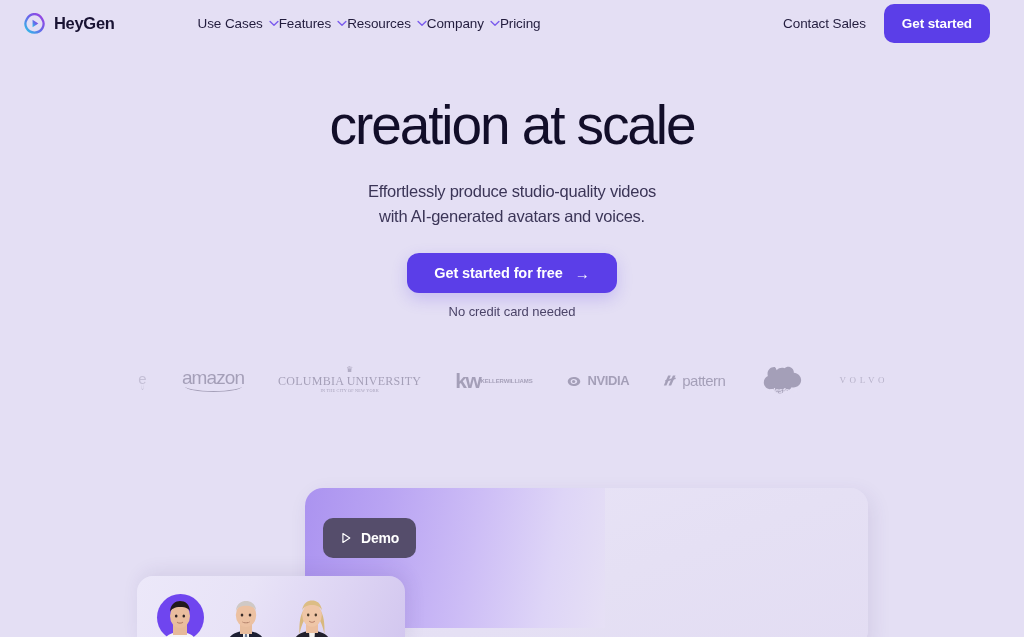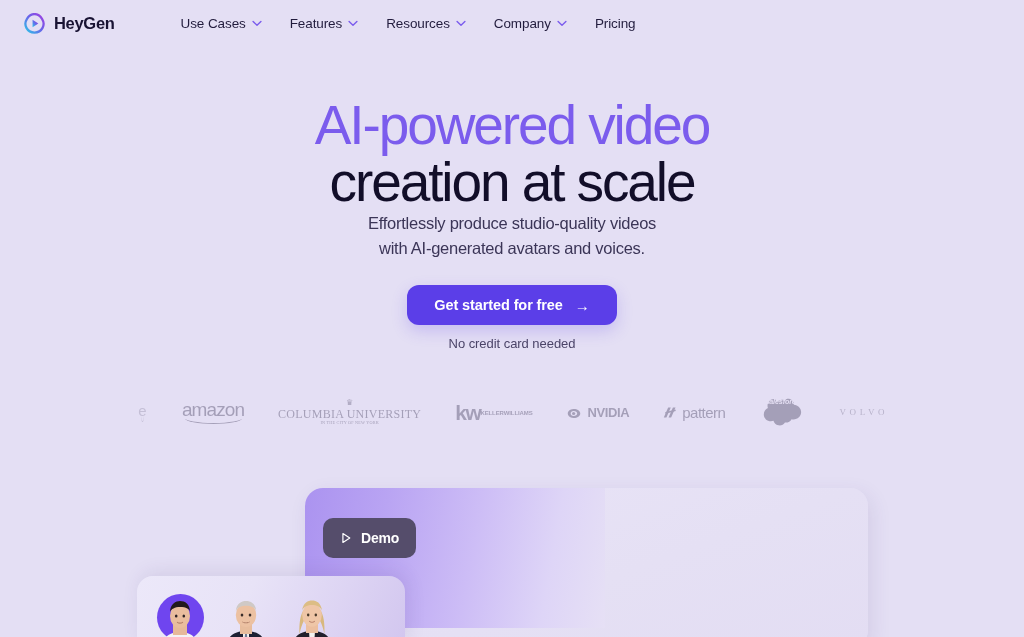--- a/index.html
+++ b/index.html
@@ -45,22 +45,21 @@
     font-size: 16.5px;
     font-weight: bold;
     letter-spacing: -0.3px;
     color: #191333;
     white-space: nowrap;
   }
 
   .nav-center {
     display: flex;
     align-items: center;
-    gap: 28px;
-    margin-left: 66px;
+    margin-left: 83px;
     text-align: center;
   }
   .nav-item {
     display: flex;
     align-items: center;
     gap: 6px;
     font-size: 13.5px;
     color: #221c3d;
     letter-spacing: -0.1px;
     white-space: nowrap;
@@ -111,20 +110,21 @@
   .headline {
     font-size: 55px;
     line-height: 1.04;
     font-weight: normal;
     letter-spacing: -2.1px;
   }
   .headline .line1 { color: #7b5ced; display: block; }
   .headline .line2 { color: #120e29; display: block; }
 
   .subhead {
+    margin-top: 25px;
     font-size: 16.5px;
     line-height: 1.48;
     color: #3b3557;
     letter-spacing: -0.25px;
   }
   .subhead span { display: block; }
 
   .cta-wrap {
     margin-top: 25px;
     display: flex;
@@ -246,21 +246,21 @@
   .lg-pattern .pt-text {
     font-size: 15px;
     letter-spacing: -0.5px;
   }
 
   .lg-salesforce {
     position: relative;
     width: 46px;
     height: 30px;
     display: flex;
-    align-items: flex-start;
+    align-items: flex-end;
     justify-content: center;
   }
   .sf-cloud { position: absolute; inset: 0; }
   .sf-word {
     position: relative;
     color: #e6e1f4;
     font-size: 7.2px;
     font-style: italic;
     font-weight: bold;
     letter-spacing: -0.15px;
@@ -410,27 +410,30 @@
         <path d="M1.3 1.6 L6 6 L10.7 1.6" fill="none" stroke="#7b5ced" stroke-width="1.7" stroke-linecap="round" stroke-linejoin="round"></path>
       </svg>
     </div>
 
     <div class="nav-item">
       <span>Pricing</span>
     </div>
 
   </nav>
 
+  <div class="nav-right">
+    <a class="contact-link">Contact Sales</a>
+    <button class="btn-getstarted">Get started</button>
+  </div>
 
 </header>
 
 <main class="hero">
 
   <h1 class="headline">
-    <span class="line1">AI-powered video</span>
     <span class="line2">creation at scale</span>
   </h1>
 
   <p class="subhead">
     <span>Effortlessly produce studio-quality videos</span>
     <span>with AI-generated avatars and voices.</span>
   </p>
 
   <div class="cta-wrap">
     <button class="btn-cta">

